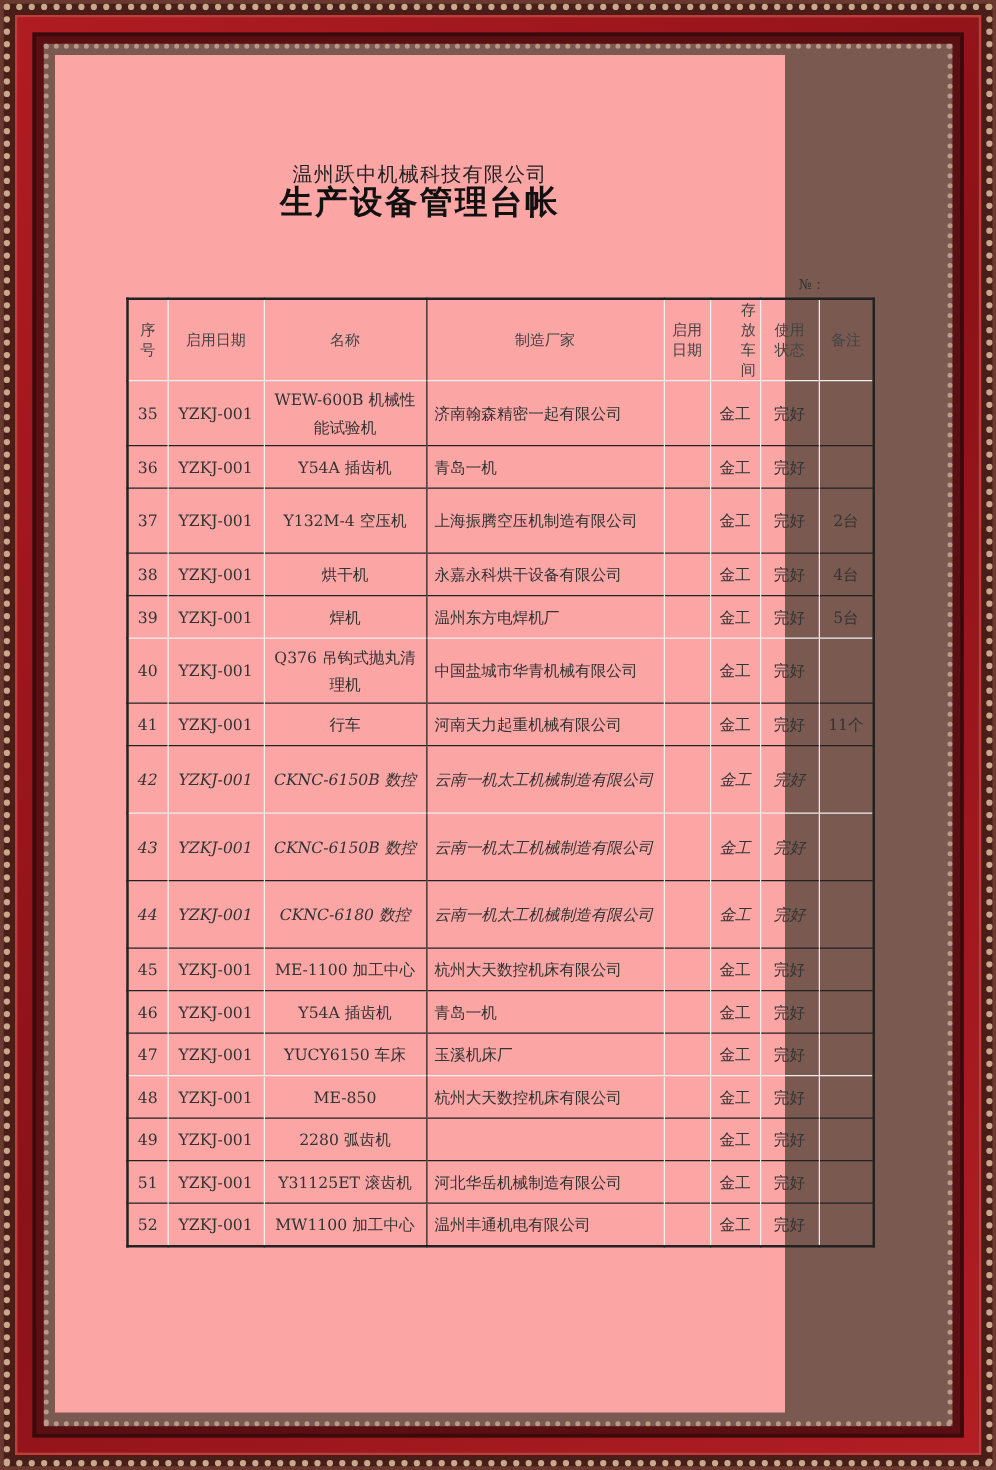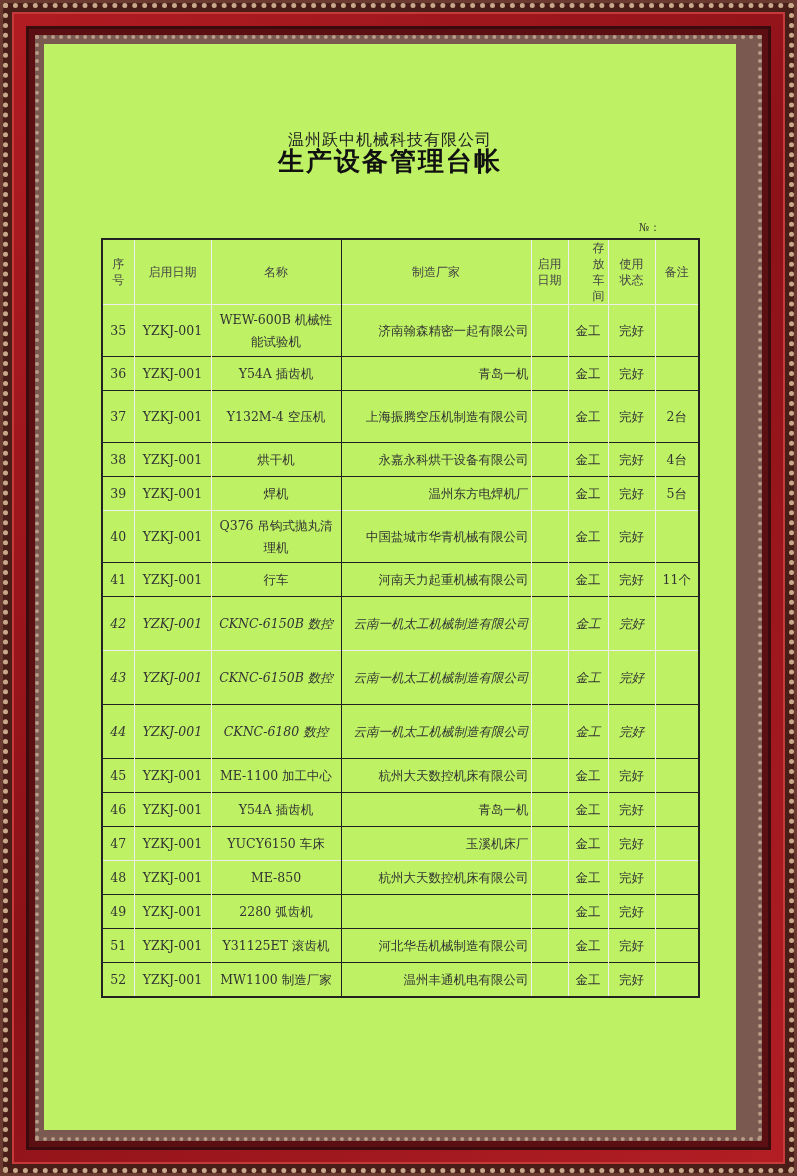--- a/index.html
+++ b/index.html
@@ -8,31 +8,31 @@
     background:#6a3a30; }
   .bead-outer { position:absolute; left:3px; top:3px; right:3px; bottom:3px;
     border:5px dotted #c9a98c; box-sizing:border-box; background:#4a1e18; }
   .red-band { position:absolute; left:12px; top:12px; right:12px; bottom:12px;
     background:linear-gradient(135deg,#b01c22,#8c1218 50%,#b21e24); box-sizing:border-box;
     border:2px solid #c63a3a; }
   .red-inner { position:absolute; left:26px; top:26px; right:26px; bottom:26px; background:#5c0f12; box-sizing:border-box;
     border:3px solid #3a0a0c; }
   .bead-inner { position:absolute; left:35px; top:35px; right:35px; bottom:35px; box-sizing:border-box;
     border:4px dotted #b89a86; background:#7a5a50; }
-  .paper { position:absolute; left:44px; top:44px; width:692px; height:1086px; background:#bef264; }
+  .paper { position:absolute; left:44px; top:44px; width:584px; height:1086px; background:#fca5a5; }
 
   .company { position:absolute; left:0; width:100%; top:86px; text-align:center; font-size:16px; color:#222; letter-spacing:1px; }
   .title { position:absolute; left:0; width:100%; top:100px; text-align:center; font-size:26px; font-weight:bold; color:#111; letter-spacing:2px; font-family:"DejaVu Sans","Liberation Sans",sans-serif; }
   .no-label { position:absolute; left:595px; top:176px; font-size:11px; color:#333; }
 
   table.ledger { position:absolute; left:57px; top:194px; width:597px; border-collapse:collapse; border:2px solid #222; table-layout:fixed; }
   table.ledger td { font-size:12.5px; color:#333; text-align:center; vertical-align:middle; padding:0 2px; line-height:22px; border-left:1px solid #222; }
   table.ledger tr.hd td { height:46px; line-height:16px; font-size:12px; color:#444; border-bottom:none; }
   table.ledger td.faint { border-left:1px solid #eee; }
-  table.ledger td.maker { text-align:right; padding-left:6px; }
+  table.ledger td.maker { text-align:left; padding-left:6px; }
   tr.sep td { border-top:1px solid #222; }
   tr.nosep td { border-top:1px solid #eee; }
   tr.r1 td { height:33px; }
   tr.r2 td { height:51px; }
   tr.r3 td { height:53px;font-style:italic; }
 </style>
 </head>
 <body>
 
 <div class="frame-outer">
@@ -225,21 +225,21 @@
           <td class="faint">Y31125ET 滚齿机</td>
           <td class="maker">河北华岳机械制造有限公司</td>
           <td class="faint"></td>
           <td class="faint">金工</td>
           <td class="faint">完好</td>
           <td class="faint"></td>
         </tr>
         <tr class="r1 sep">
           <td>52</td>
           <td class="faint">YZKJ-001</td>
-          <td class="faint">MW1100 制造厂家</td>
+          <td class="faint">MW1100 加工中心</td>
           <td class="maker">温州丰通机电有限公司</td>
           <td class="faint"></td>
           <td class="faint">金工</td>
           <td class="faint">完好</td>
           <td class="faint"></td>
         </tr>
       </tbody>
   </table>
 </div>
 

